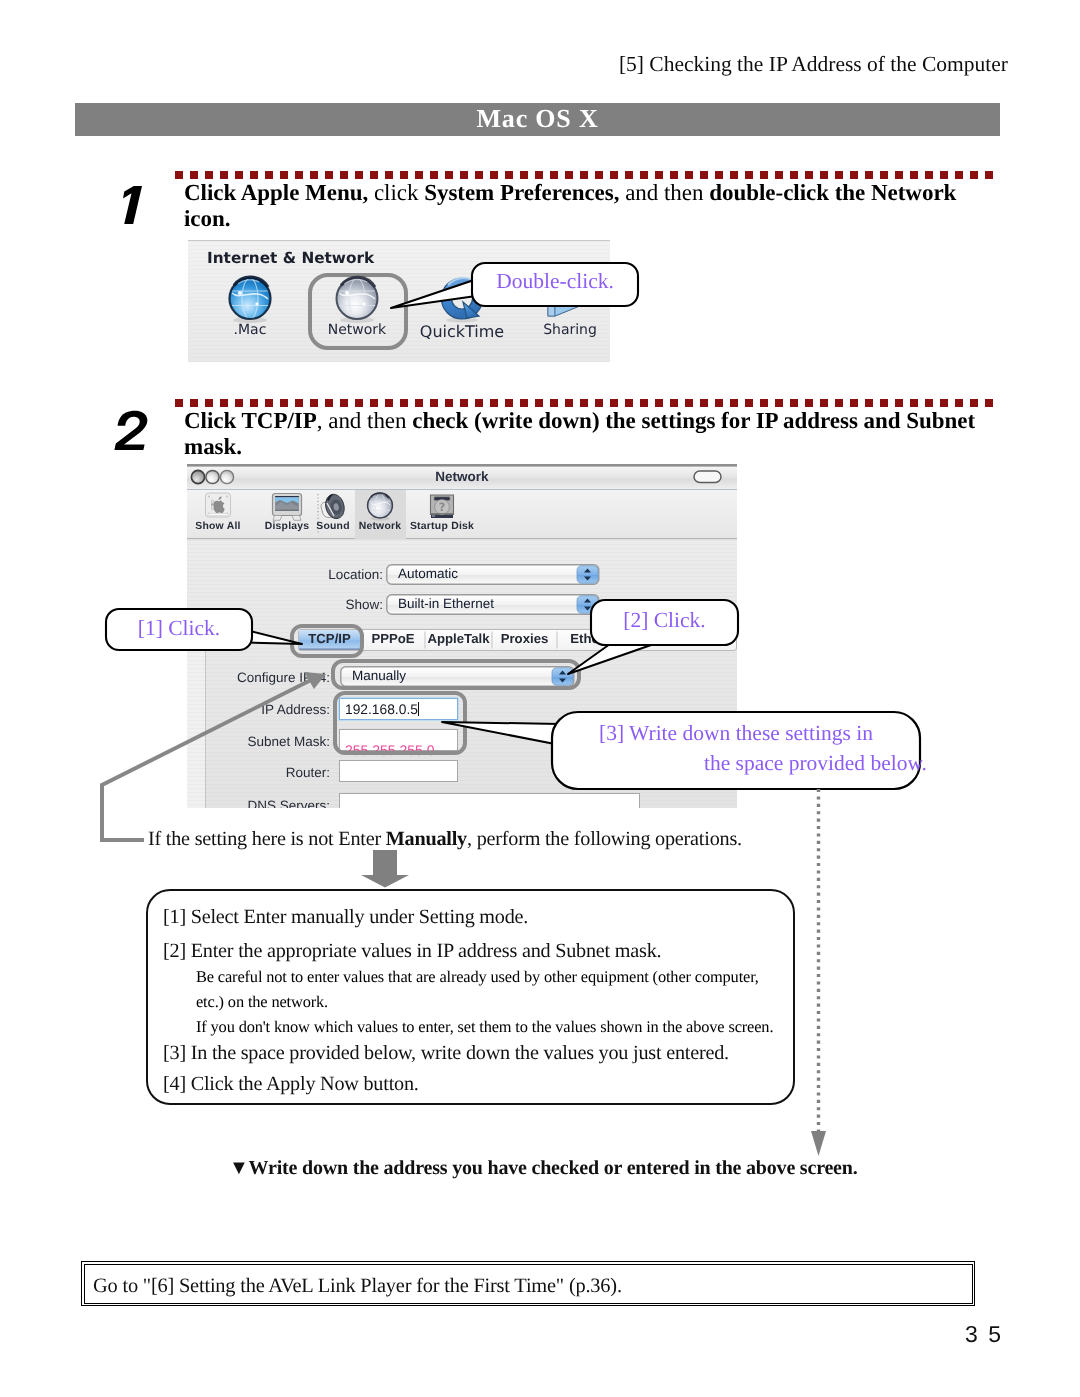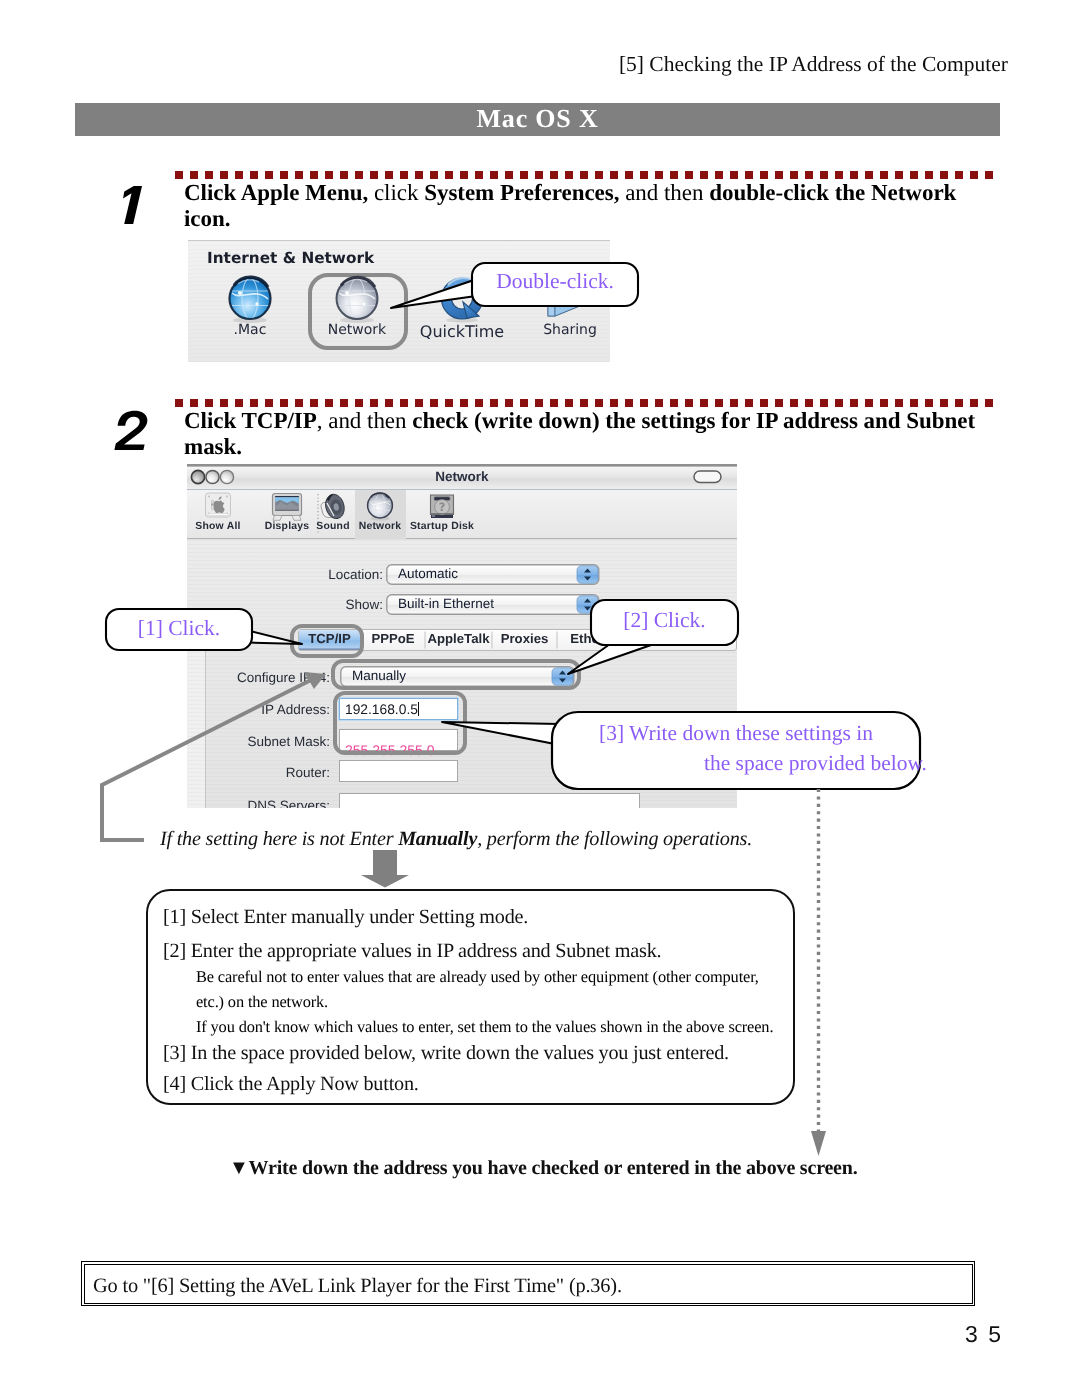--- a/index.html
+++ b/index.html
@@ -450,21 +450,21 @@
   <path d="M2 14 L120 16 L120 37 Z" fill="#ffffff" stroke="#000000" stroke-width="2" stroke-linejoin="round"></path>
   <rect x="112" y="4" width="368" height="77" rx="26" ry="26" fill="#ffffff" stroke="#000000" stroke-width="2.2"></rect>
 </svg>
 <div class="abs callouttxt" style="left:552px;top:720px;width:368px;text-align:center;">[3] Write down these settings in</div>
 <div class="abs callouttxt" style="left:559px;top:750px;width:368px;text-align:right;">the space provided below.</div>
 
 <svg class="abs" style="left:98px;top:668px;width:240px;height:180px;" viewBox="0 0 240 180">
   <path d="M46 172 L4 172 L4 117 L213 12" fill="none" stroke="#878787" stroke-width="4" stroke-linejoin="miter" stroke-linecap="butt"></path>
   <path d="M228 6 L206 4 L216 21 Z" fill="#878787"></path>
 </svg>
-<div class="abs bodytxt" style="left:160px;top:827px;white-space:nowrap;font-style:italic;">
+<div class="abs bodytxt" style="left:148px;top:827px;white-space:nowrap;">
   <span>If the setting here is not Enter </span><b>Manually</b><span>, perform the following operations.</span>
 </div>
 
 <svg class="abs" style="left:358px;top:848px;width:54px;height:42px;" viewBox="0 0 54 42">
   <path d="M15 2 L39 2 L39 27 L51 27 L27 39.5 L3 27 L15 27 Z" fill="#808080"></path>
 </svg>
 
 <svg class="abs" style="left:806px;top:786px;width:26px;height:375px;" viewBox="0 0 26 375">
   <line x1="12.5" y1="3" x2="12.5" y2="347" stroke="#808080" stroke-width="3.4" stroke-dasharray="3.1 4.3"></line>
   <path d="M5 345 L20 345 L12.5 370 Z" fill="#808080"></path>

